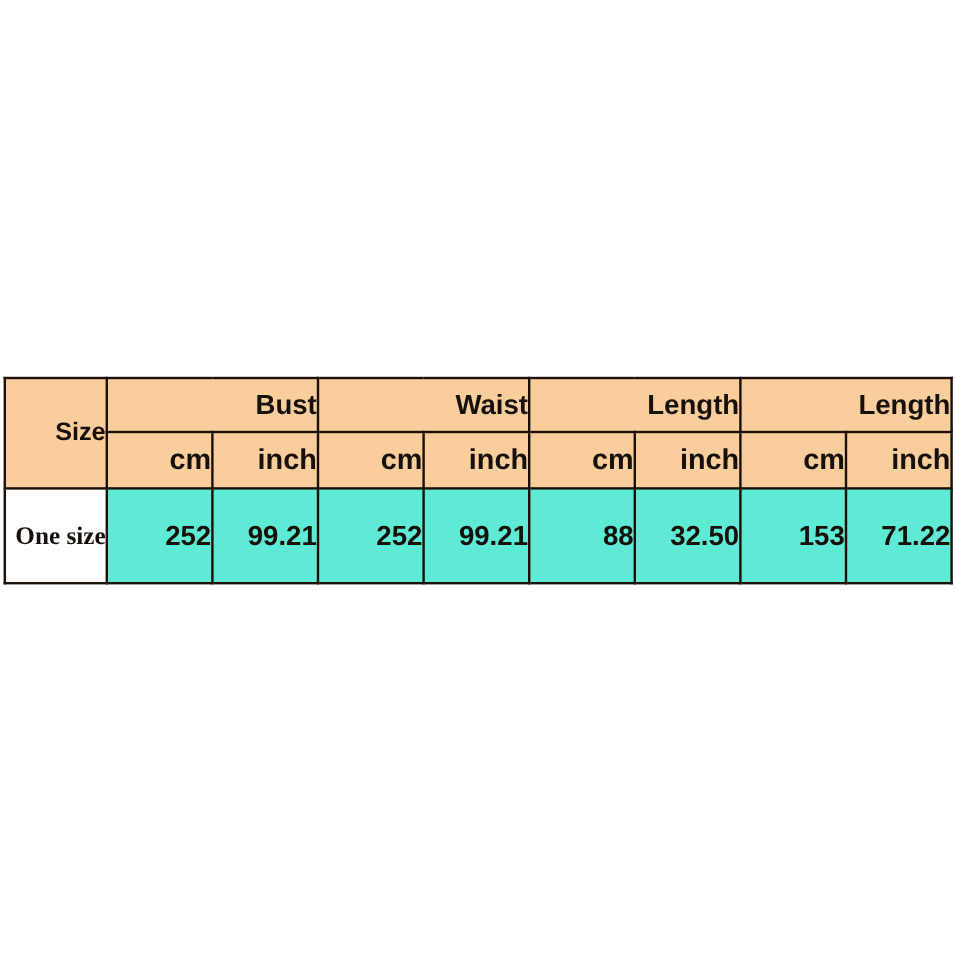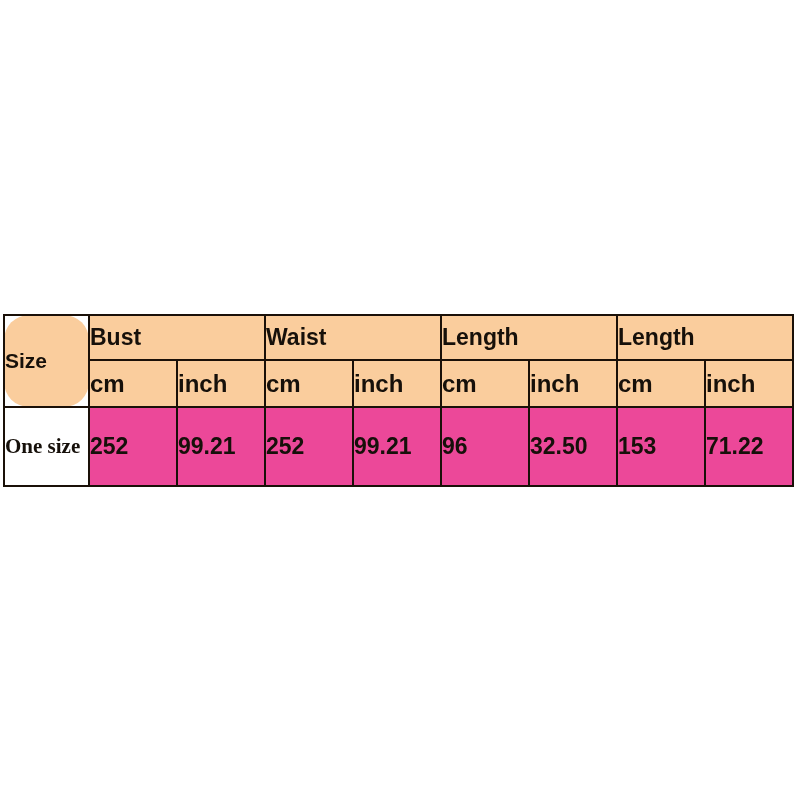--- a/index.html
+++ b/index.html
@@ -26,21 +26,21 @@
   table.size-chart {
     border-collapse: collapse;
     table-layout: fixed;
     width: 791px;
     background: #ffffff;
   }
 
   table.size-chart td,
   table.size-chart th {
     border: 2px solid #1a1008;
-    text-align: left;
+    text-align: right;
     vertical-align: middle;
     color: #16100a;
     font-weight: bold;
     padding: 0;
     line-height: 1.22;
   }
 
   
   .hdr {
     background: #facd9d;
@@ -53,34 +53,34 @@
     font-size: 23px;
     height: 43px;
   }
   .hdr-unit {
     font-size: 24px;
     height: 45px;
   }
 
   
   .data-cell {
-    background: #ec4899;
+    background: #5eead4;
     font-size: 23px;
     height: 77px;
   }
   .data-size {
     background: #ffffff;
     font-size: 21px;
     height: 77px;
     line-height: 1.45;
     font-family: Liberation Serif, serif;
   }
 
   
-  .col-size  { width: 83px; border-radius: 25px; }
+  .col-size  { width: 83px; }
   .col-unit  { width: 88px; }
   .col-unit2 { width: 97px; }
   .col-unit3 { width: 86px; }
   .col-unit4 { width: 90px; }
   .col-unit5 { width: 83px; }
   .col-unit6 { width: 88px; }
   .col-unit7 { width: 88px; }
   .col-unit8 { width: 94px; }
 </style>
 </head>
@@ -107,20 +107,20 @@
         <th class="hdr hdr-unit col-unit8">inch</th>
       </tr>
     </thead>
     <tbody>
       <tr>
         <td class="data-size col-size">One size</td>
         <td class="data-cell col-unit">252</td>
         <td class="data-cell col-unit2">99.21</td>
         <td class="data-cell col-unit3">252</td>
         <td class="data-cell col-unit4">99.21</td>
-        <td class="data-cell col-unit5">96</td>
+        <td class="data-cell col-unit5">88</td>
         <td class="data-cell col-unit6">32.50</td>
         <td class="data-cell col-unit7">153</td>
         <td class="data-cell col-unit8">71.22</td>
       </tr>
     </tbody>
   </table>
 </div>
 
 </body></html>

